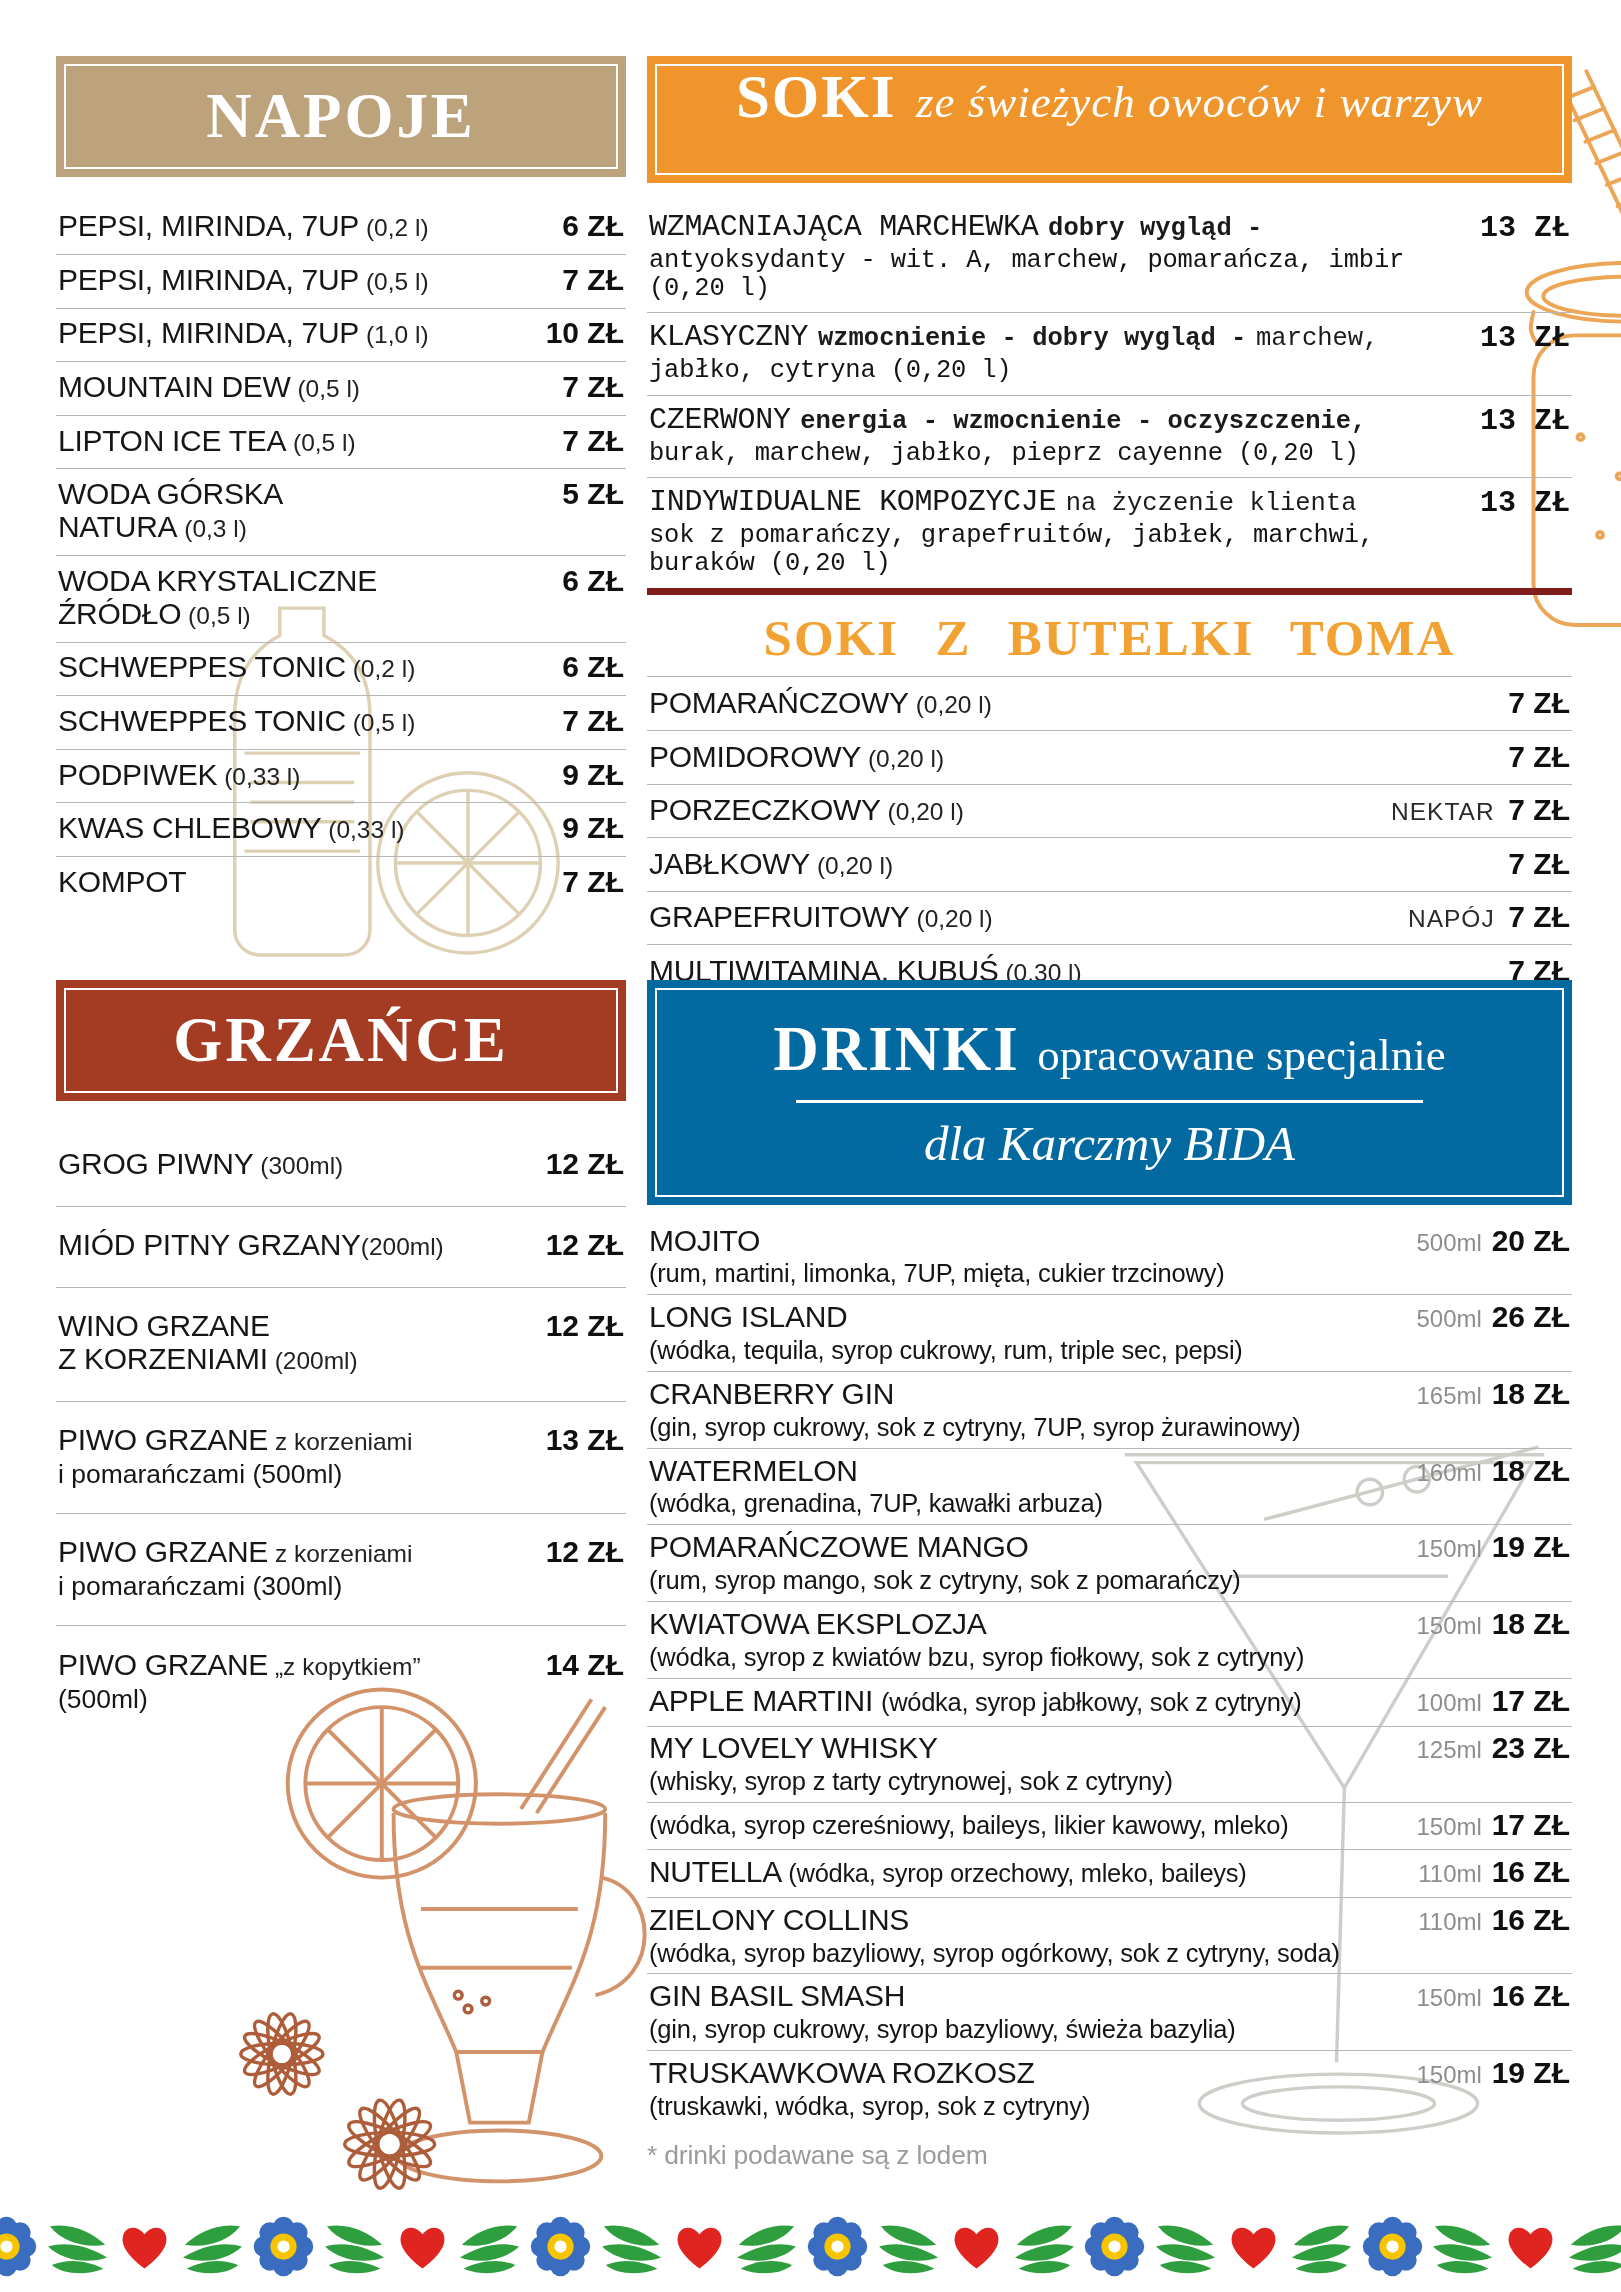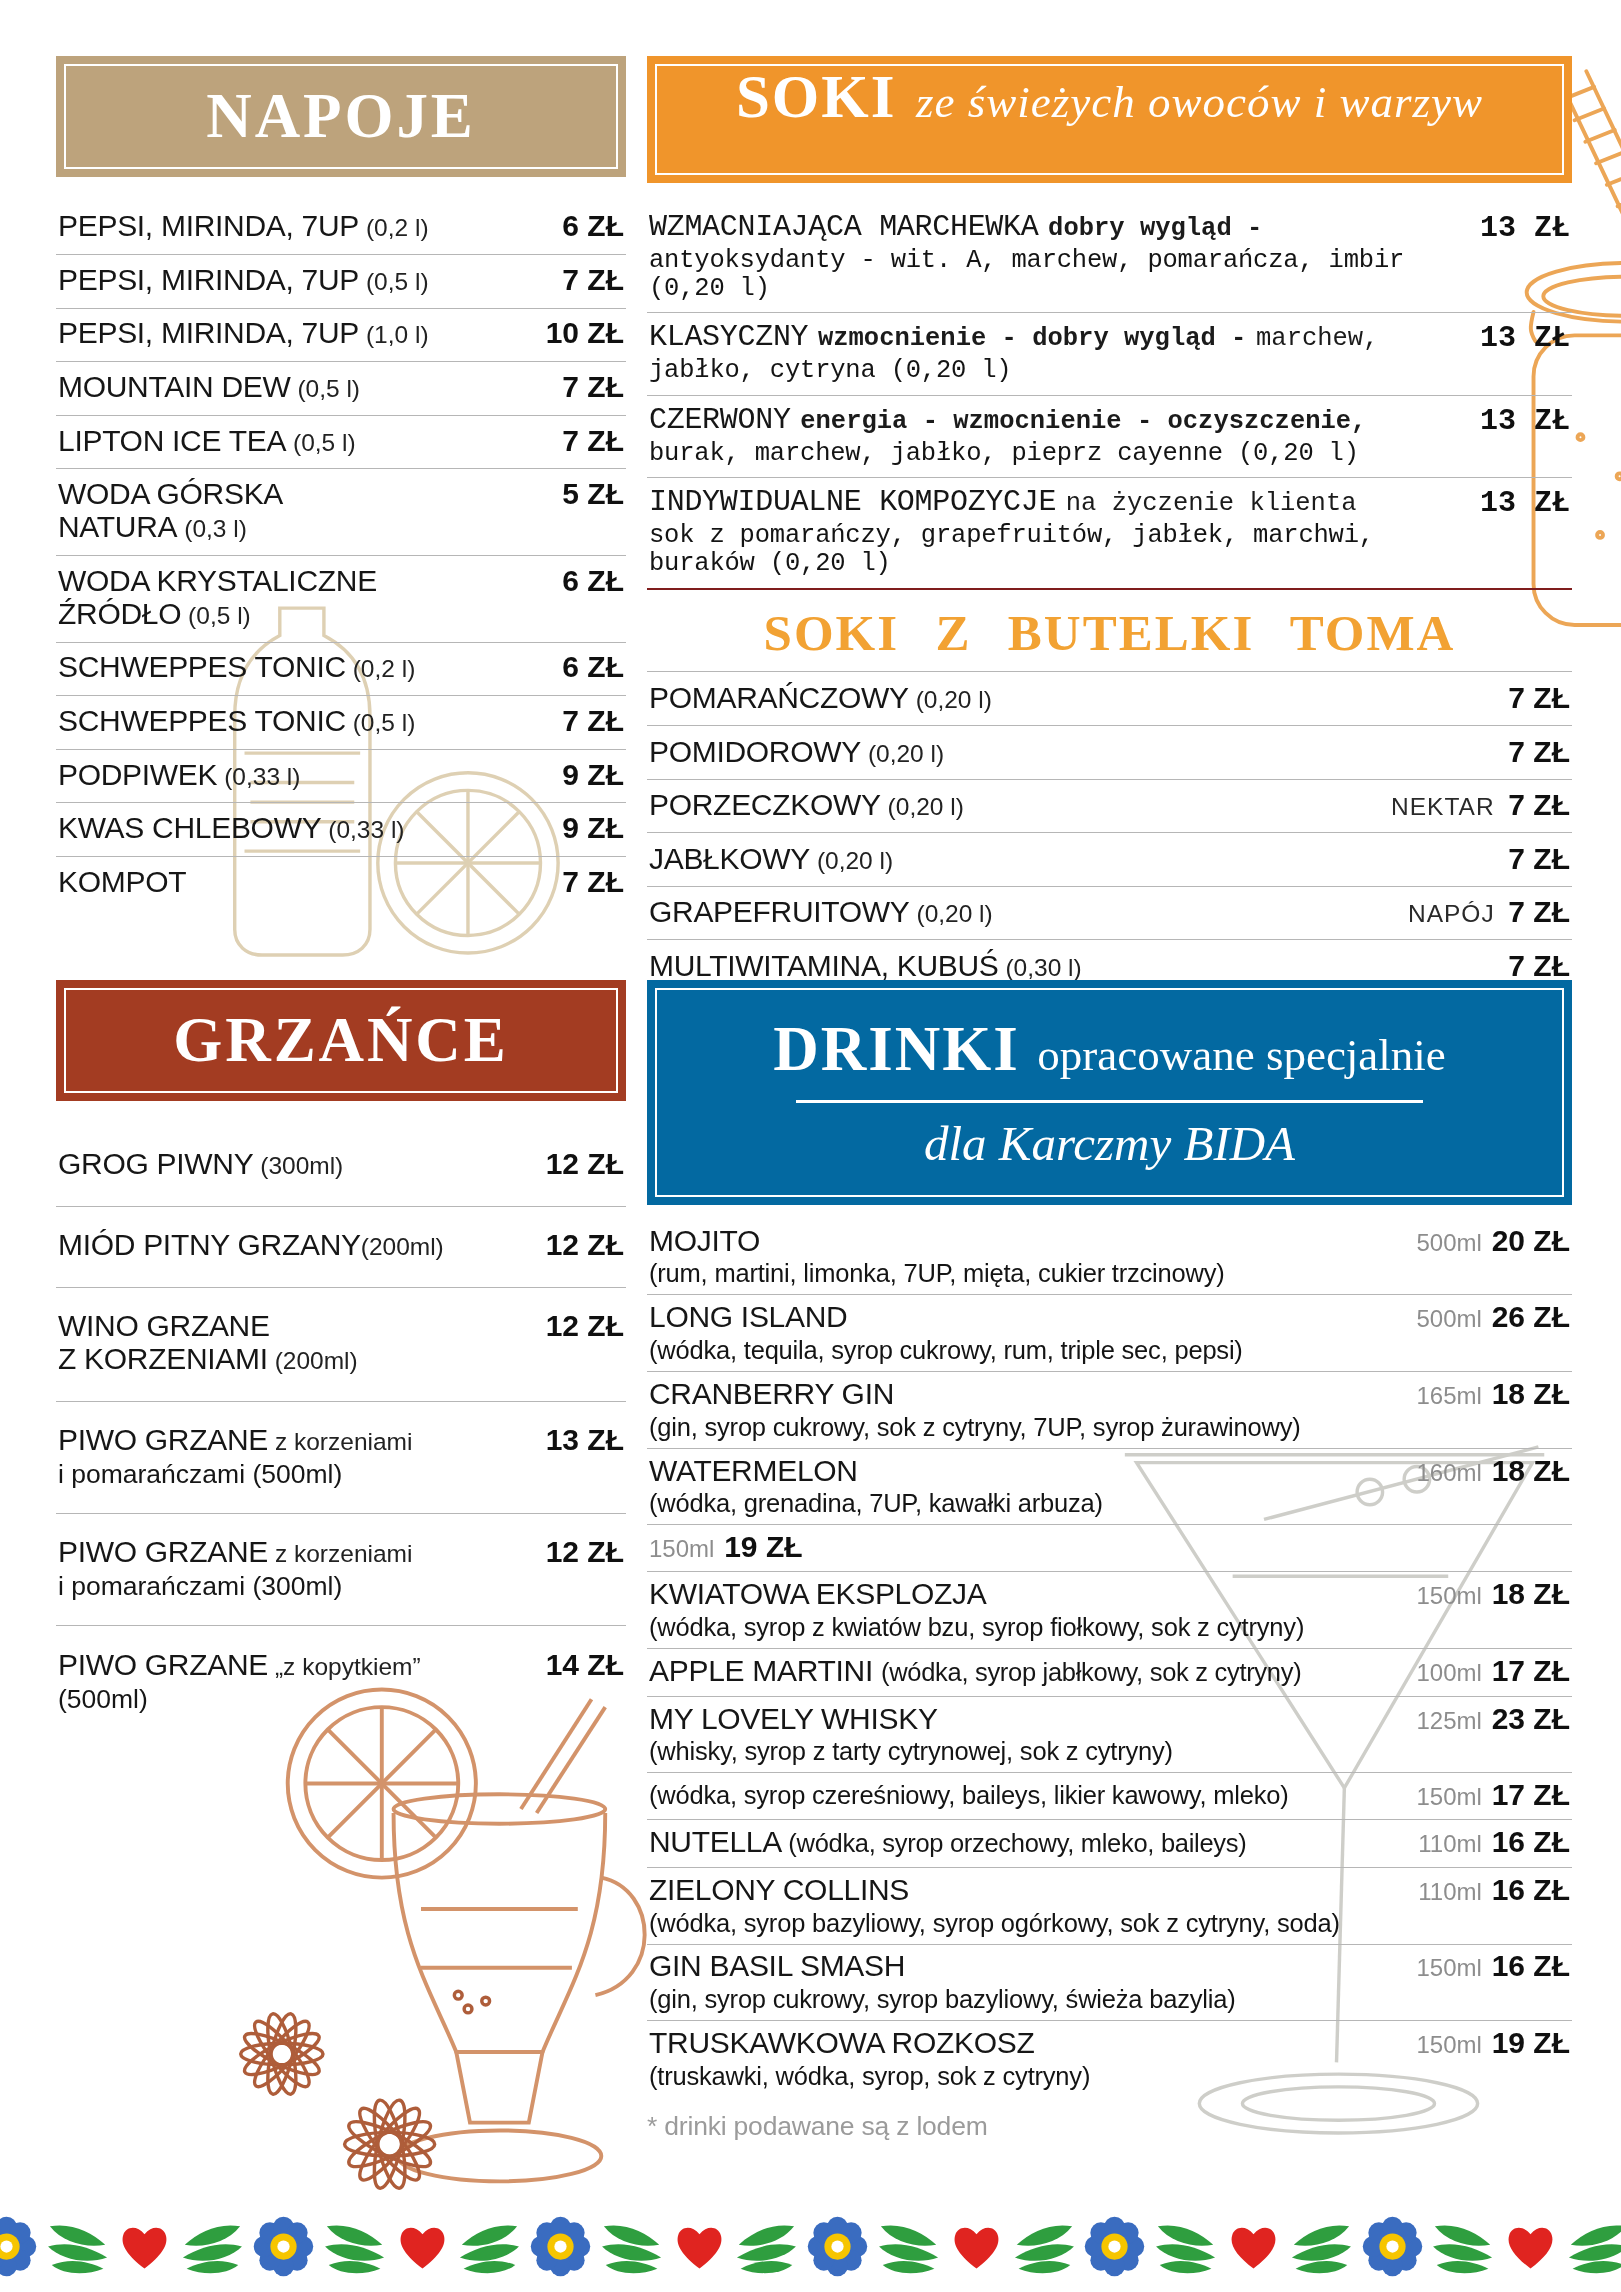--- a/index.html
+++ b/index.html
@@ -279,21 +279,21 @@
         </div>
         <div class="pr">13 ZŁ</div>
       </div>
       <div class="menu-row">
         <div>
           <div><span class="nm">CZERWONY</span> <span class="sub">energia - wzmocnienie - oczyszczenie,</span> <span class="subreg"></span></div>
           <div class="desc">burak, marchew, jabłko, pieprz cayenne (0,20 l)</div>
         </div>
         <div class="pr">13 ZŁ</div>
       </div>
-      <div class="menu-row" style="border-bottom:2px solid #7f1d1d;gap:12px;">
+      <div class="menu-row" style="border-bottom:7px solid #7f1d1d;gap:12px;">
         <div>
           <div><span class="nm">INDYWIDUALNE KOMPOZYCJE</span> <span class="subreg">na życzenie klienta</span></div>
           <div class="desc">sok z pomarańczy, grapefruitów, jabłek, marchwi, buraków (0,20 l)</div>
         </div>
         <div class="pr">13 ZŁ</div>
       </div>
     </div>
 
     <div class="toma-title">SOKI Z BUTELKI TOMA</div>
 
@@ -387,20 +387,24 @@
           <div>
               <div class="nm">WATERMELON</div>
           <div class="desc">(wódka, grenadina, 7UP, kawałki arbuza)</div>
             </div>
           <div class="rgt">
               <span class="ml">160ml</span>
               <span class="pr">18 ZŁ</span>
             </div>
         </div>
         <div class="menu-row">
+          <div>
+              <div class="nm">POMARAŃCZOWE MANGO</div>
+          <div class="desc">(rum, syrop mango, sok z cytryny, sok z pomarańczy)</div>
+            </div>
           <div class="rgt">
               <span class="ml">150ml</span>
               <span class="pr">19 ZŁ</span>
             </div>
         </div>
         <div class="menu-row">
           <div>
               <div class="nm">KWIATOWA EKSPLOZJA</div>
           <div class="desc">(wódka, syrop z kwiatów bzu, syrop fiołkowy, sok z cytryny)</div>
             </div>

